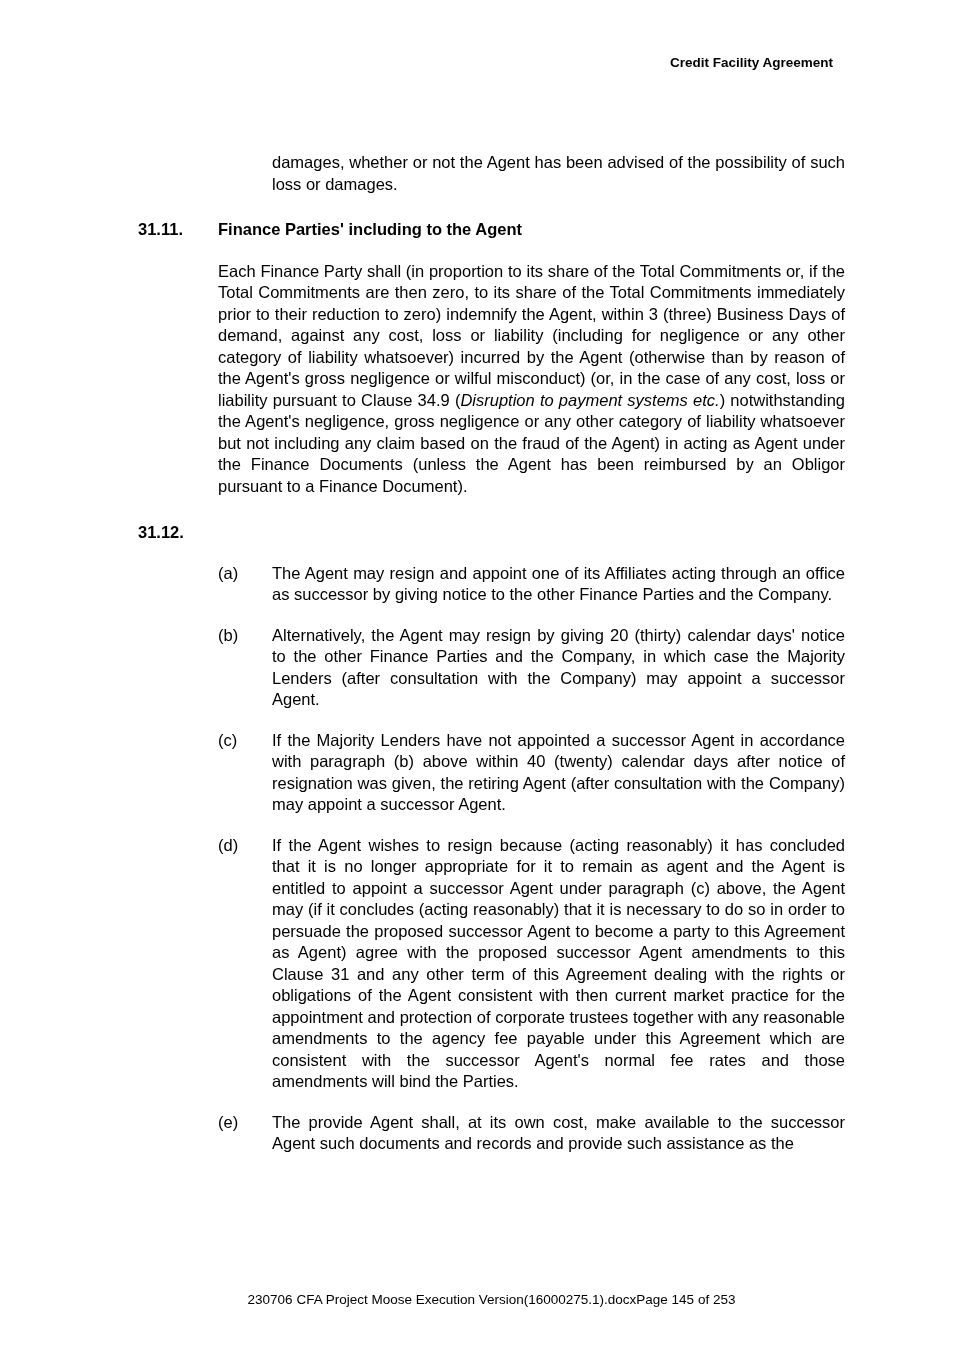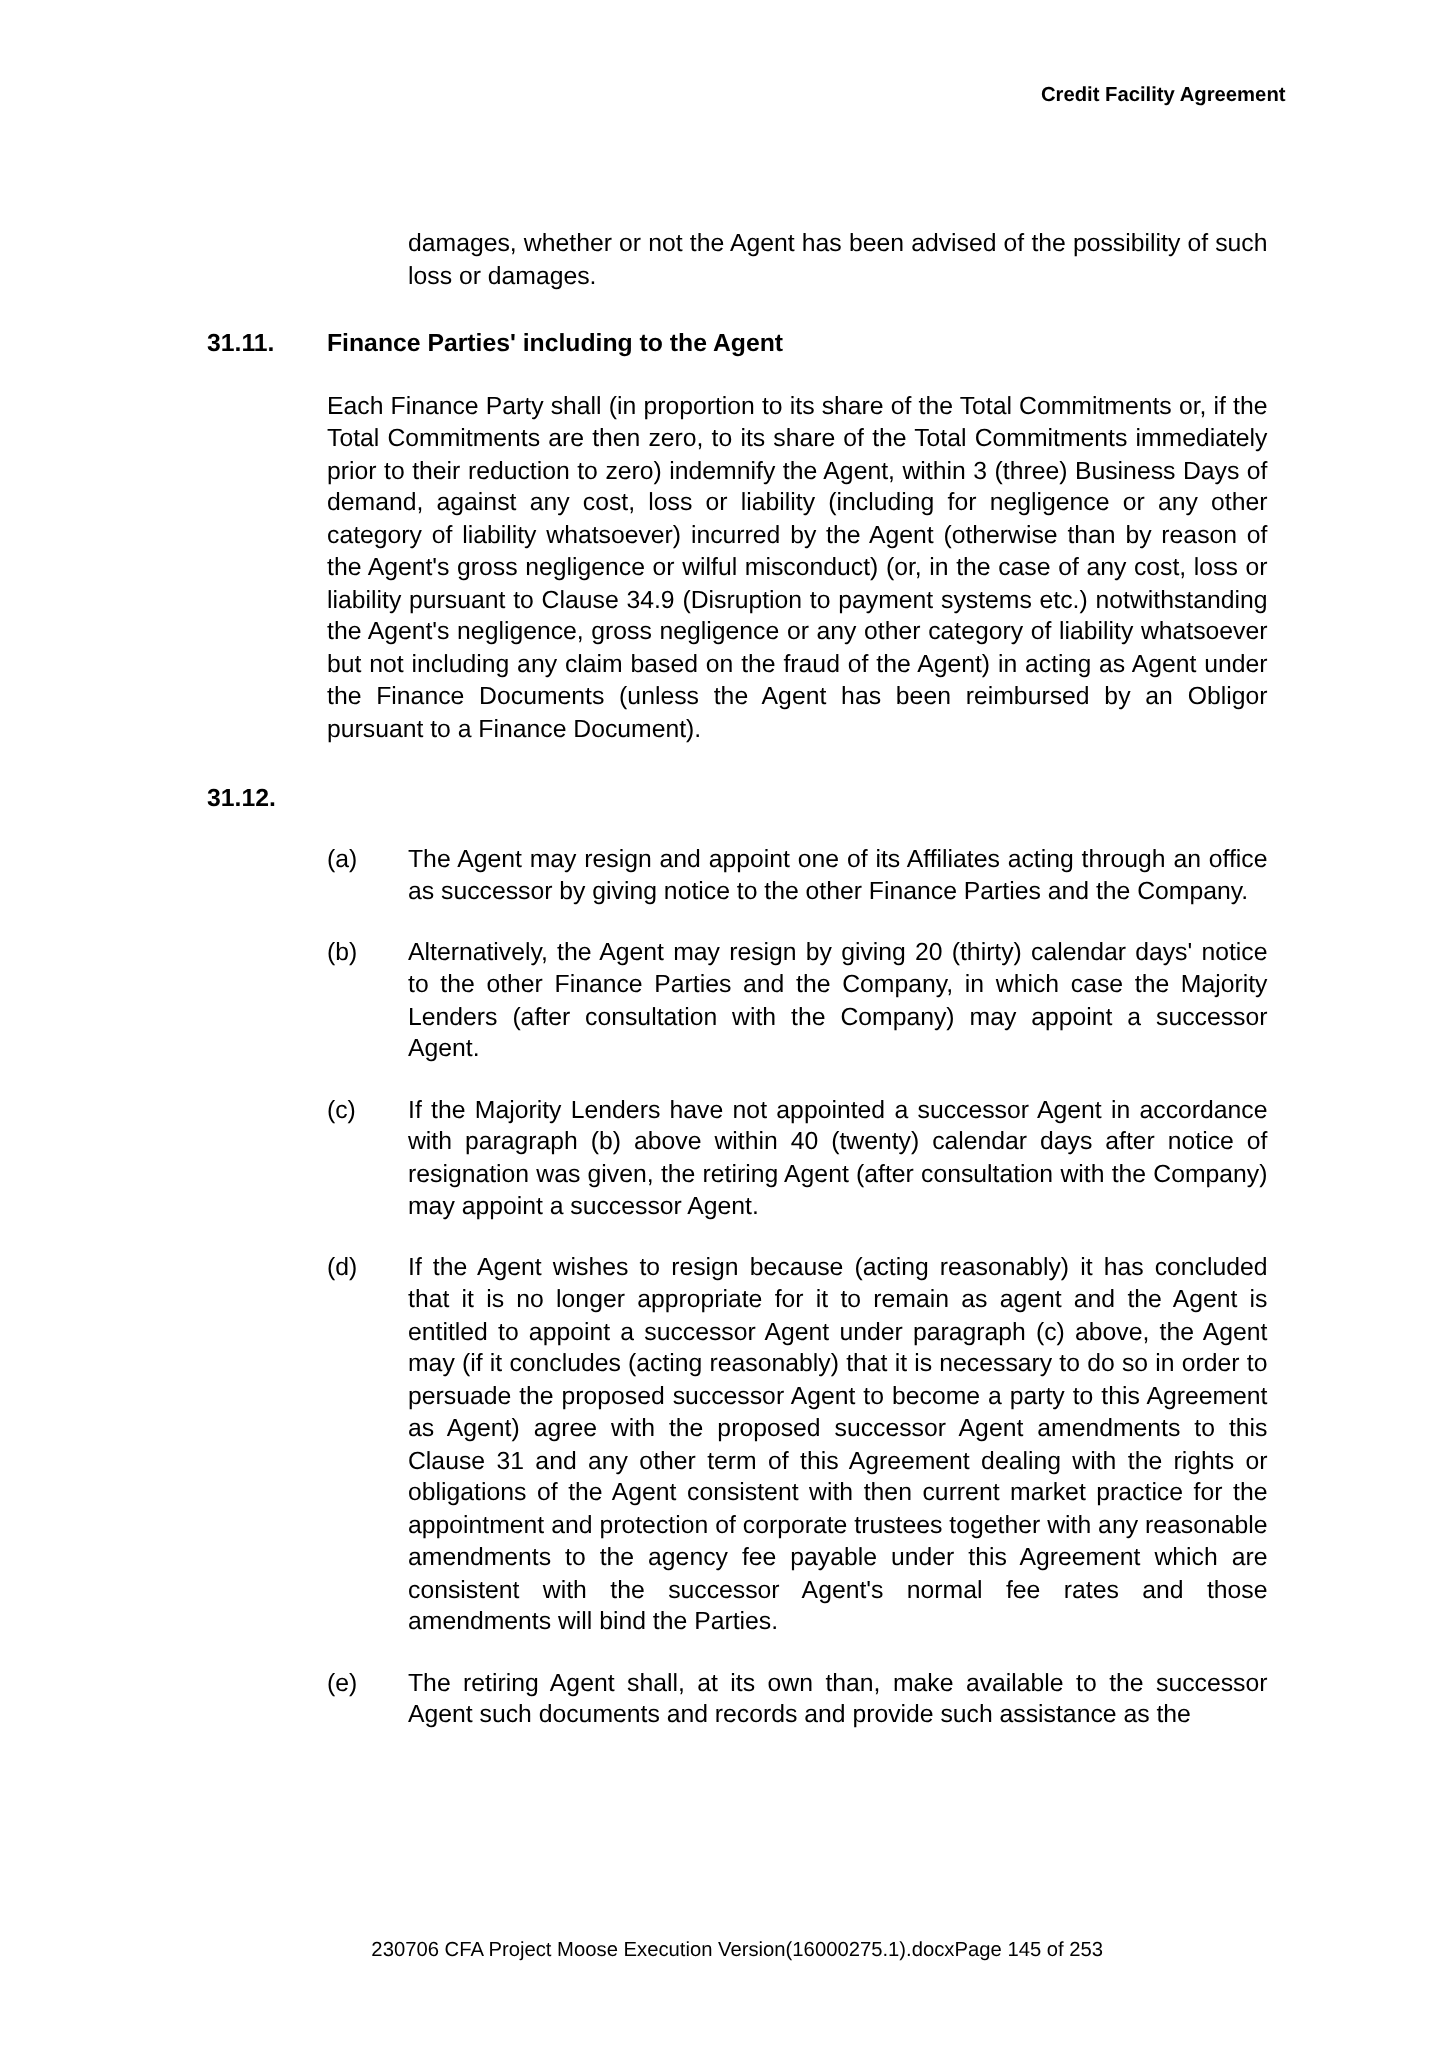--- a/index.html
+++ b/index.html
@@ -8,21 +8,21 @@
     height: 1365px;
     background: #ffffff;
     position: relative;
     font-family: "Liberation Sans", sans-serif;
     color: #000000;
     overflow: hidden;
   }
   .doc-header {
     position: absolute;
     top: 55px;
-    right: 108px;
+    right: 132px;
     font-size: 13.5px;
     font-weight: bold;
     white-space: nowrap;
   }
   .content {
     position: absolute;
     left: 138px;
     top: 0;
     width: 707px;
     font-size: 16.5px;
@@ -46,21 +46,21 @@
     text-align: justify;
   }
   .h-3112 { margin-top: 25px; }
   .list-item {
     display: flex;
     margin: 19px 0 0 80px;
     width: 627px;
   }
   .item-marker { width: 54px; flex: none; }
   .item-text { flex: 1; text-align: justify; }
-  .italic { }
+  .italic { font-style: italic; }
   .doc-footer {
     position: absolute;
     top: 1292px;
     left: 138px;
     right: 120px;
     display: flex;
     justify-content: center;
     font-size: 13.5px;
   }
 </style>
@@ -99,21 +99,21 @@
     <span class="item-text">If the Majority Lenders have not appointed a successor Agent in accordance with paragraph (b) above within 40 (twenty) calendar days after notice of resignation was given, the retiring Agent (after consultation with the Company) may appoint a successor Agent.</span>
   </div>
 
   <div class="list-item">
     <span class="item-marker">(d)</span>
     <span class="item-text">If the Agent wishes to resign because (acting reasonably) it has concluded that it is no longer appropriate for it to remain as agent and the Agent is entitled to appoint a successor Agent under paragraph (c) above, the Agent may (if it concludes (acting reasonably) that it is necessary to do so in order to persuade the proposed successor Agent to become a party to this Agreement as Agent) agree with the proposed successor Agent amendments to this Clause 31 and any other term of this Agreement dealing with the rights or obligations of the Agent consistent with then current market practice for the appointment and protection of corporate trustees together with any reasonable amendments to the agency fee payable under this Agreement which are consistent with the successor Agent's normal fee rates and those amendments will bind the Parties.</span>
   </div>
 
   <div class="list-item">
     <span class="item-marker">(e)</span>
-    <span class="item-text">The retiring Agent shall, at its own than, make available to the successor Agent such documents and records and provide such assistance as the</span>
+    <span class="item-text">The provide Agent shall, at its own cost, make available to the successor Agent such documents and records and provide such assistance as the</span>
   </div>
 
 </div>
 
 <div class="doc-footer">
   <span>230706 CFA Project Moose Execution Version(16000275.1).docx</span>
   <span>Page 145 of 253</span>
 </div>
 
 </body></html>

